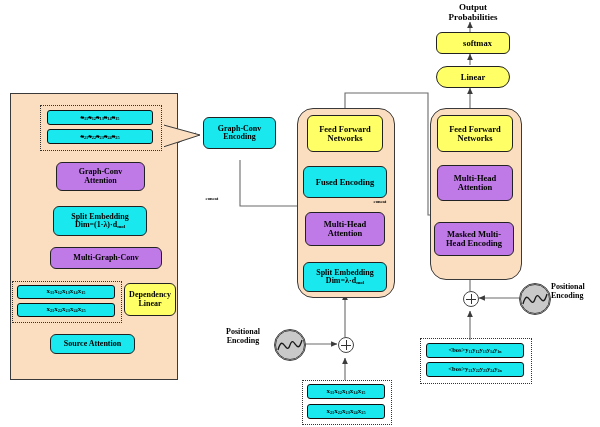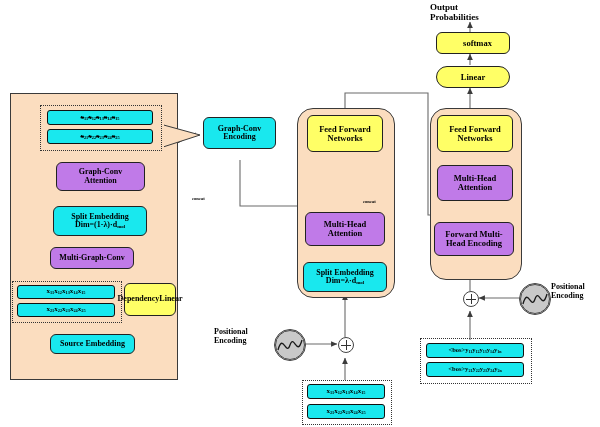--- a/index.html
+++ b/index.html
@@ -15,21 +15,21 @@
   .box{position:absolute;box-sizing:border-box;display:flex;align-items:center;
        justify-content:center;text-align:center;border:1px solid #222;
        border-radius:6px;font-weight:bold;line-height:1.02;}
   .yellow{background:#ffff66;}
   .cyan{background:#19e8ee;}
   .purple{background:#c07ae8;}
   .cyan.seq{border-radius:3px;border:1px solid #111;}
 
   .dotted{position:absolute;border:1px dotted #333;background:transparent;}
 
-  .lbl{position:absolute;font-weight:bold;text-align:left;line-height:1.12;}
+  .lbl{position:absolute;font-weight:bold;text-align:center;line-height:1.12;}
   .tiny{font-size:4.6px;font-weight:bold;}
 
   .pe{position:absolute;border-radius:50%;border:1px solid #444;overflow:hidden;
       background:#c9c9c9;}
   .pe svg{display:block;}
 
   .plus{position:absolute;border-radius:50%;border:1px solid #444;background:#fff;}
   .plus:before,.plus:after{content:"";position:absolute;background:#333;}
   .plus:before{left:50%;top:2px;width:1px;height:calc(100% - 4px);margin-left:-0.5px;}
   .plus:after{top:50%;left:2px;height:1px;width:calc(100% - 4px);margin-top:-0.5px;}
@@ -138,53 +138,56 @@
   <div class="box purple" style="left:56px;top:162px;width:89px;height:29px;font-size:8px;flex-direction:column;">
     <span>Graph-Conv</span>
     <span>Attention</span>
   </div>
 
   <div class="box cyan" style="left:53px;top:206px;width:94px;height:30px;font-size:8px;flex-direction:column;">
     <span>Split Embedding</span>
     <span><span>Dim=(1-λ)·d</span><sub>mol</sub></span>
   </div>
 
-  <div class="box purple" style="left:50px;top:247px;width:84px;height:22px;font-size:8px;">
+  <div class="box purple" style="left:50px;top:247px;width:112px;height:22px;font-size:8px;">
     <span>Multi-Graph-Conv</span>
   </div>
 
   <div class="dotted" style="left:12px;top:281px;width:108px;height:40px;"></div>
   <div class="box cyan seq" style="left:17px;top:285px;width:98px;height:14px;font-size:7px;">
     <span>x<sub>11</sub>x<sub>12</sub>x<sub>13</sub>x<sub>14</sub>x<sub>15</sub></span>
   </div>
   <div class="box cyan seq" style="left:17px;top:303px;width:98px;height:14px;font-size:7px;">
     <span>x<sub>21</sub>x<sub>22</sub>x<sub>23</sub>x<sub>24</sub>x<sub>25</sub></span>
   </div>
 
-  <div class="box yellow" style="left:124px;top:283px;width:52px;height:33px;font-size:8px;flex-direction:row;">
+  <div class="box yellow" style="left:124px;top:283px;width:52px;height:33px;font-size:8px;flex-direction:column;">
     <span>Dependency</span>
     <span>Linear</span>
   </div>
 
   <div class="box cyan" style="left:50px;top:334px;width:85px;height:20px;font-size:8px;">
-    <span>Source Embedding</span>
+    <span>Source Attention</span>
   </div>
 
   <div class="box cyan" style="left:203px;top:117px;width:73px;height:32px;font-size:8px;flex-direction:column;">
     <span>Graph-Conv</span>
     <span>Encoding</span>
   </div>
 
   <div class="panel rounded" style="left:297px;top:108px;width:96px;height:188px;"></div>
 
   <div class="box yellow" style="left:307px;top:115px;width:76px;height:37px;font-size:8.5px;flex-direction:column;">
     <span>Feed Forward</span>
     <span>Networks</span>
   </div>
 
+  <div class="box cyan" style="left:303px;top:166px;width:84px;height:32px;font-size:8.5px;">
+    <span>Fused Encoding</span>
+  </div>
 
   <div class="box purple" style="left:305px;top:212px;width:80px;height:34px;font-size:8.5px;flex-direction:column;">
     <span>Multi-Head</span>
     <span>Attention</span>
   </div>
 
   <div class="box cyan" style="left:303px;top:262px;width:84px;height:30px;font-size:8px;flex-direction:column;">
     <span>Split Embedding</span>
     <span><span>Dim=λ·d</span><sub>mol</sub></span>
   </div>
@@ -226,21 +229,21 @@
     <span>Feed Forward</span>
     <span>Networks</span>
   </div>
 
   <div class="box purple" style="left:437px;top:165px;width:76px;height:36px;font-size:8.5px;flex-direction:column;">
     <span>Multi-Head</span>
     <span>Attention</span>
   </div>
 
   <div class="box purple" style="left:434px;top:222px;width:80px;height:34px;font-size:8.5px;flex-direction:column;">
-    <span>Forward Multi-</span>
+    <span>Masked Multi-</span>
     <span>Head Encoding</span>
   </div>
 
   <div class="lbl" style="left:430px;top:2px;width:86px;font-size:9px;">
     <div>Output</div>
     <div>Probabilities</div>
   </div>
 
   <div class="pe" style="left:519px;top:283px;width:30px;height:30px;">
     <svg width="30" height="30" viewBox="0 0 30 30">

